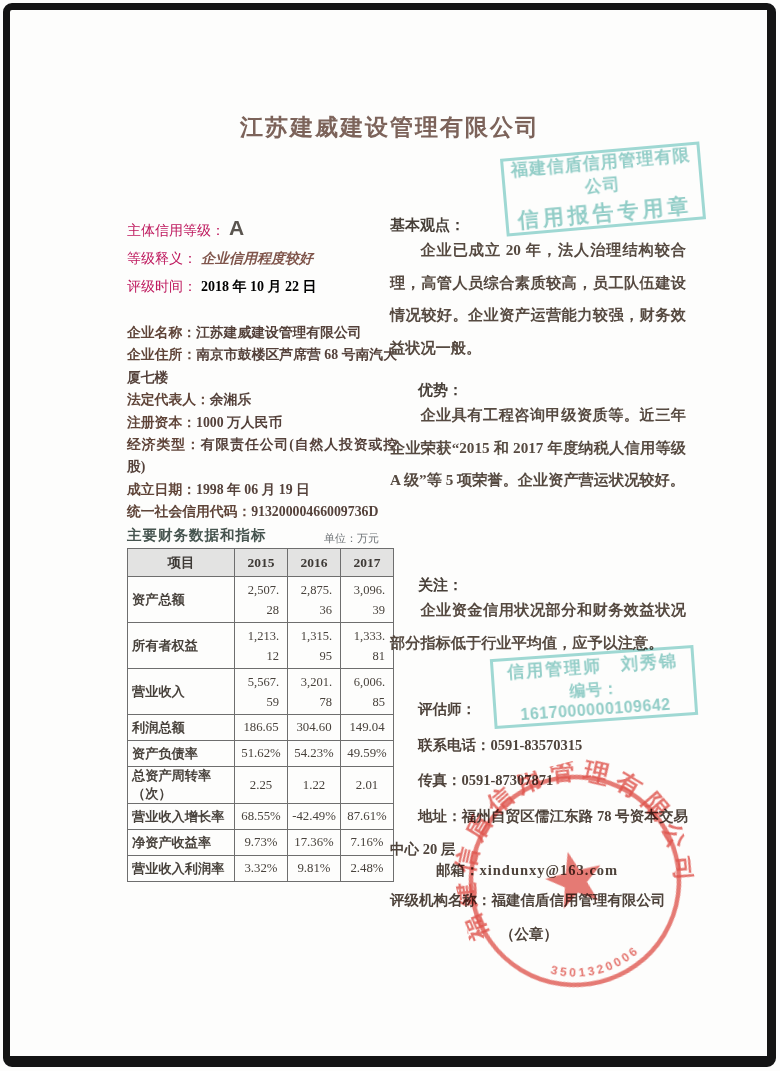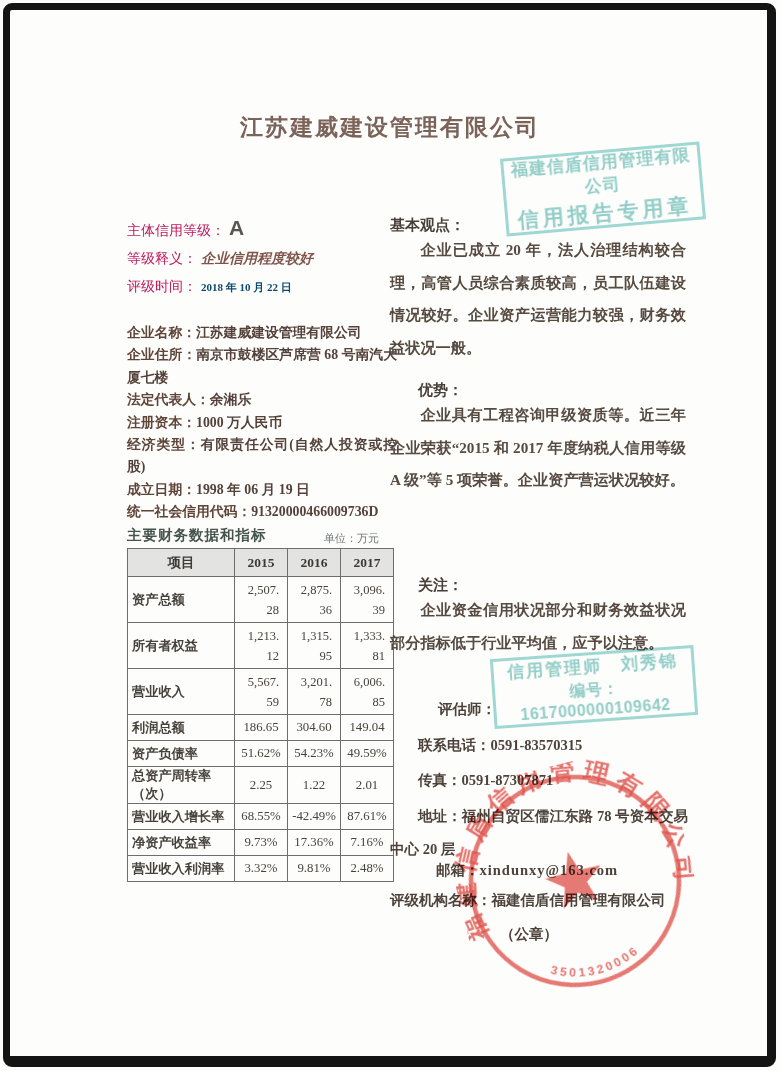--- a/index.html
+++ b/index.html
@@ -13,21 +13,21 @@
   .doc-title{left:0;top:112px;width:780px;text-align:center;font-size:23px;font-weight:700;
              letter-spacing:2px;color:#7c635a;}
   .doc-subtitle{left:0;top:155px;width:780px;text-align:center;font-size:20px;
                 letter-spacing:4px;color:#6d655e;font-weight:600;}
 
   
   .rating{left:127px;top:214px;width:280px;line-height:27px;}
   .r-label{font-family:"Liberation Sans","DejaVu Sans",sans-serif;font-size:14px;color:#be185d;font-weight:400;}
   .r-grade{font-family:"Liberation Sans","DejaVu Sans",sans-serif;font-size:21px;color:#5a554f;font-weight:600;}
   .r-meaning{font-size:14px;color:#80564c;font-weight:700;font-style:italic;}
-  .r-date{font-size:11px;color:#0c4a6e;font-weight:700;}
+  .r-date{font-size:14px;color:#000000;font-weight:700;}
 
   
   .company{left:127px;top:322px;width:270px;font-size:13.8px;line-height:22.4px;
            font-weight:700;color:#54413a;text-align:justify;}
   .c-label{color:#5f4438;}
 
   
   .fin-head{left:127px;top:526px;font-size:14.5px;font-weight:700;color:#46544f;letter-spacing:1px;}
   .fin-unit{left:127px;top:531px;width:252px;text-align:right;font-size:11px;color:#6e7376;}
   table.fin{position:absolute;left:127px;top:548px;border-collapse:collapse;
@@ -178,21 +178,21 @@
   <div class="abs rc-par" style="left:390px;top:399px;">企业具有工程咨询甲级资质等。近三年企业荣获“2015 和 2017 年度纳税人信用等级 A 级”等 5 项荣誉。企业资产营运状况较好。</div>
 
   <div class="abs rc-head" style="left:418px;top:576px;">关注：</div>
   <div class="abs rc-par" style="left:390px;top:594px;">企业资金信用状况部分和财务效益状况部分指标低于行业平均值，应予以注意。</div>
 
   <div class="abs stamp-rect stamp-mgr">
     <div class="s1">信用管理师　刘秀锦</div>
     <div class="s2">编号：1617000000109642</div>
   </div>
 
-  <div class="abs as-line" style="left:418px;top:700px;margin-left:20px;">评估师：</div>
+  <div class="abs as-line" style="left:418px;top:700px;">评估师：</div>
   <div class="abs as-line" style="left:418px;top:736px;">
     <span>联系电话：</span><span>0591-83570315</span>
   </div>
   <div class="abs as-line" style="left:418px;top:771px;">
     <span>传真：</span><span>0591-87307871</span>
   </div>
   <div class="abs as-line" style="left:390px;top:800px;width:298px;text-indent:28px;line-height:33px;text-align:justify;">
     <span>地址：</span><span>福州自贸区儒江东路 78 号资本交易中心 20 层</span>
   </div>
   <div class="abs as-line" style="left:436px;top:861px;">

